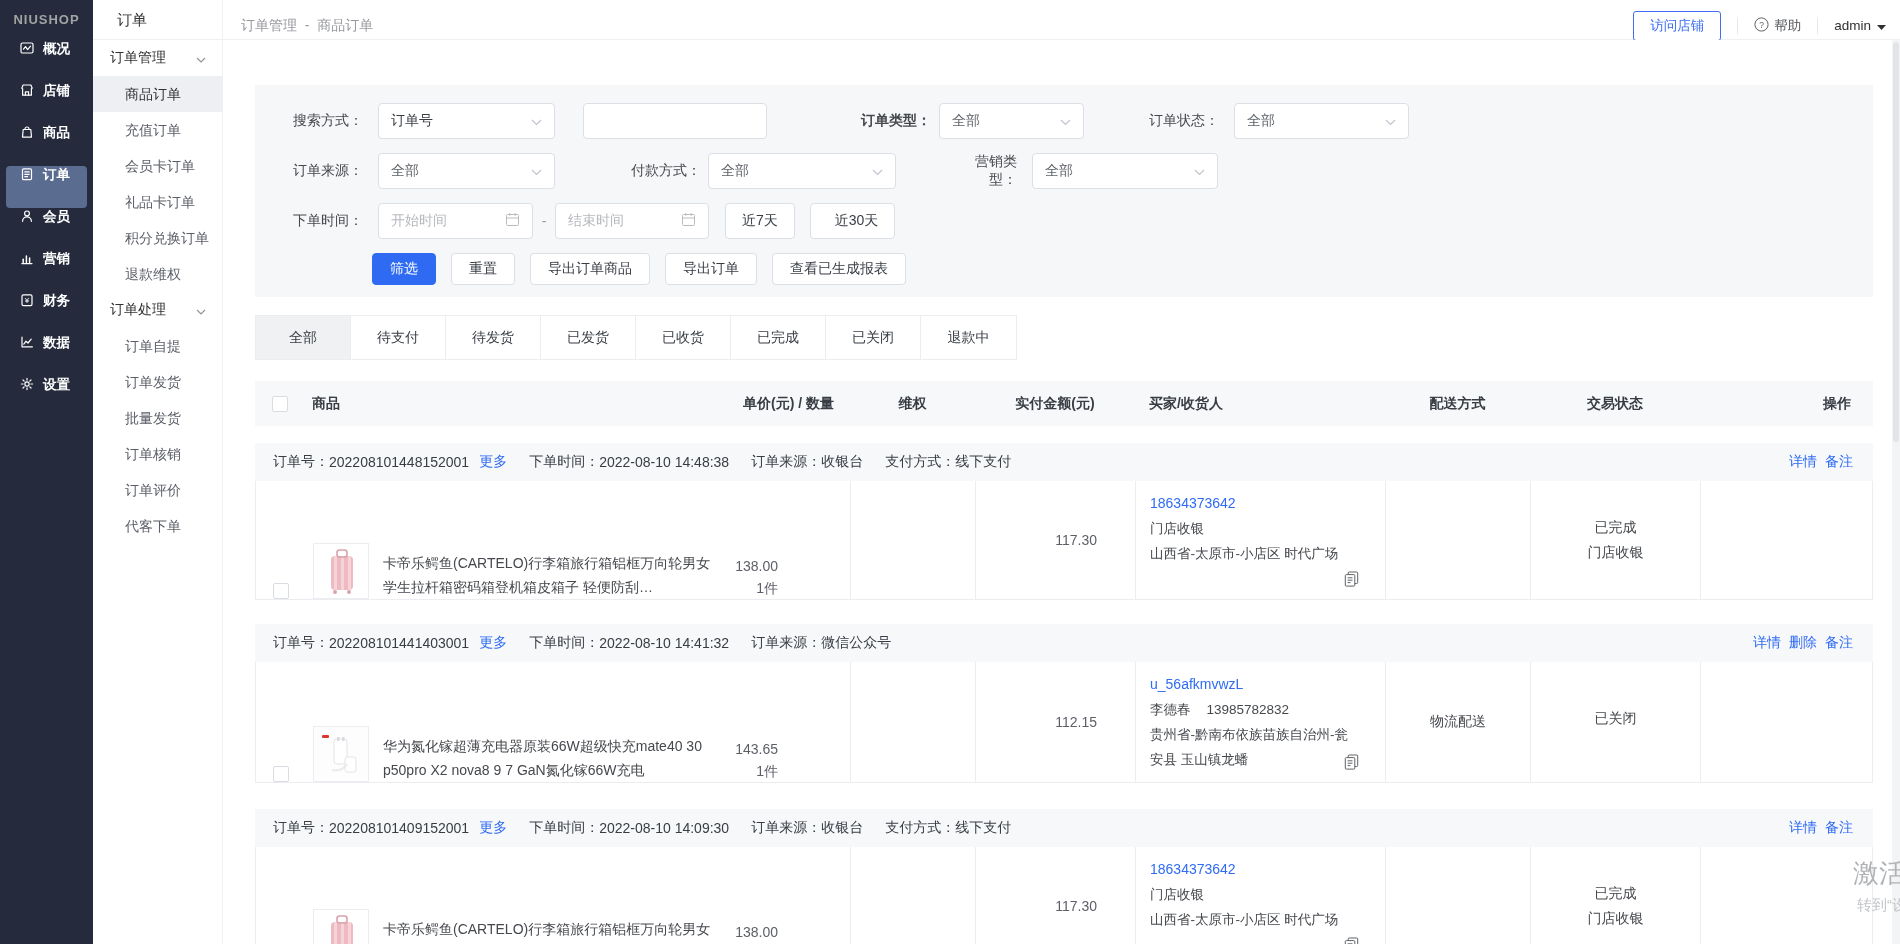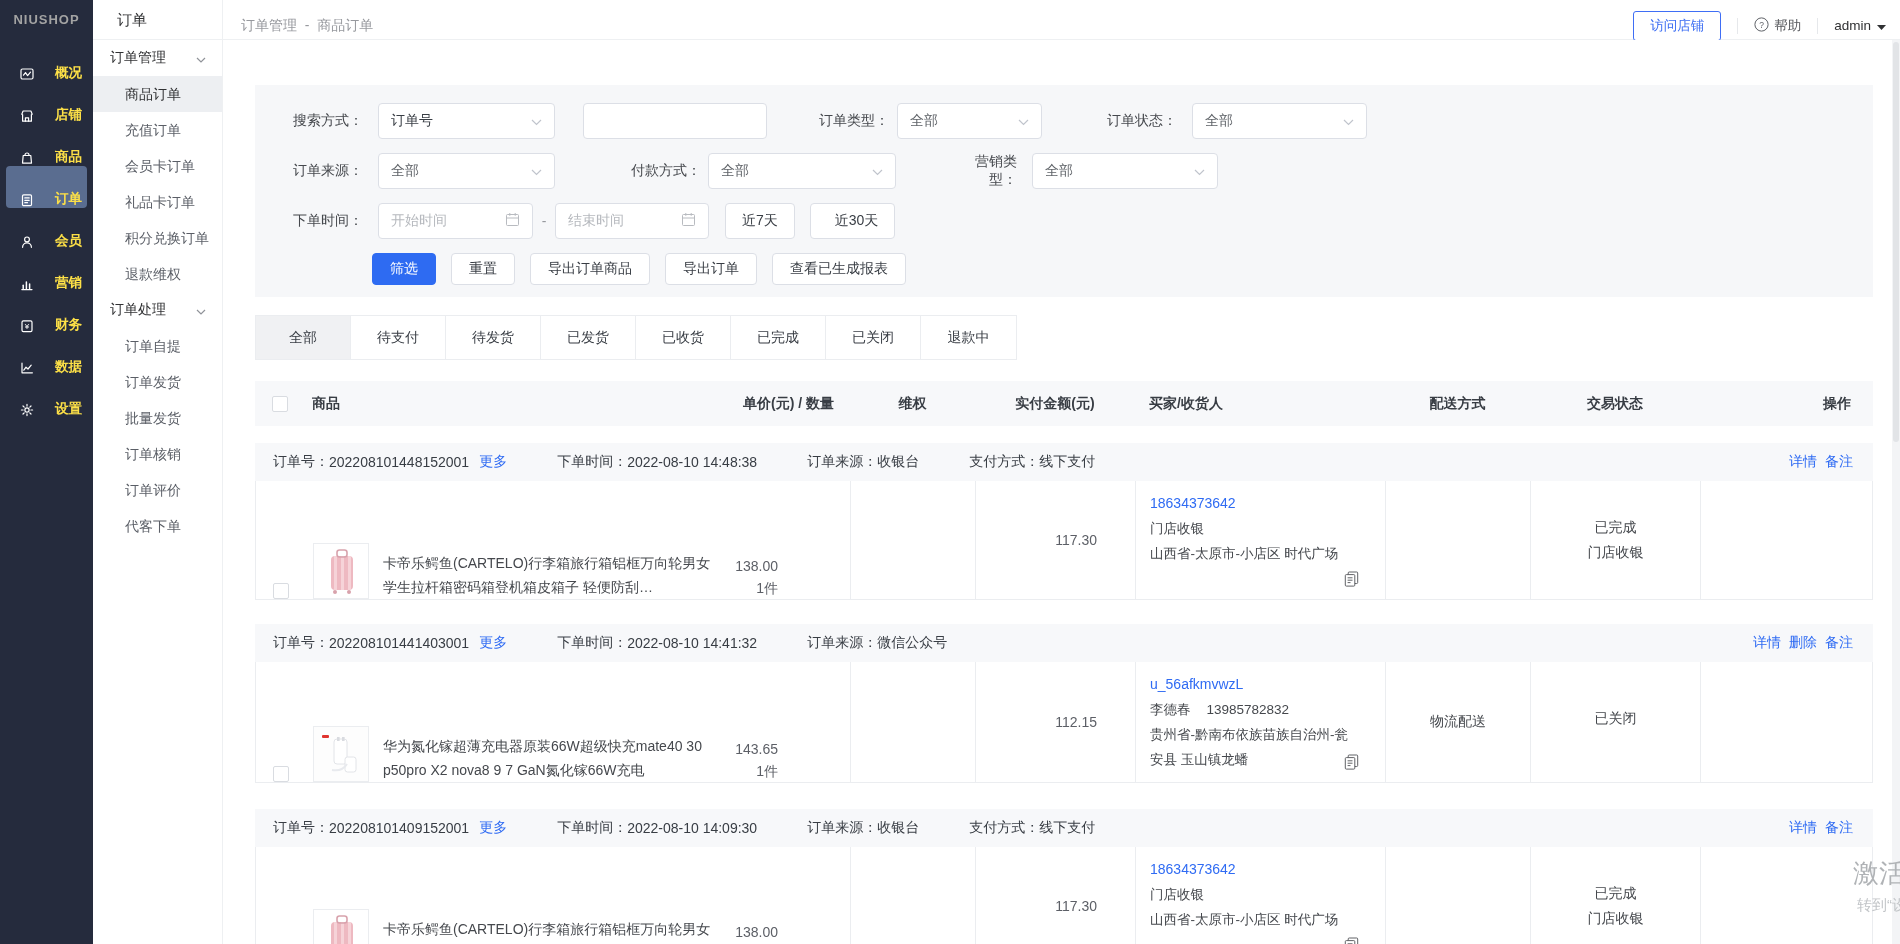--- a/index.html
+++ b/index.html
@@ -4,22 +4,22 @@
 <style>
   * { margin:0; padding:0; box-sizing:border-box; }
   html,body { width:1900px; height:944px; overflow:hidden; background:#fff;
     font-family:"Liberation Sans","DejaVu Sans",sans-serif; font-size:14px; color:#383d44; }
   .app { display:flex; width:1900px; height:944px; }
 
   
   .pnav { width:93px; height:100%; background:#252b3d; flex:none; }
   .brand { height:40px; line-height:40px; text-align:center; color:#a3a3a3; font-weight:bold;
     font-size:13px; letter-spacing:1px; }
-  .pnav-item { height:42px; display:flex; align-items:flex-end; margin:0 6px; padding-left:13px;
-    border-radius:4px; color:#fde047; cursor:pointer;gap:12px; }
+  .pnav-item { height:42px; display:flex; align-items:flex-start; margin:0 6px; padding-left:13px;
+    border-radius:4px; color:#ffffff; cursor:pointer; }
   .pnav-item:first-of-type { margin-top:4px; }
   .pnav-item.active { background:#5a6d90; }
   .pnav-item .nicon { width:16px; height:16px; margin-right:8px; display:inline-flex; }
   .pnav-item .nlabel { font-size:13.5px; font-weight:bold; }
 
   
   .smenu { width:130px; height:100%; background:#fff; flex:none; border-right:1px solid #eef0f2; }
   .smenu-title { height:40px; line-height:40px; padding-left:24px; font-size:15px; color:#303133;
     border-bottom:1px solid #eef0f2; }
   .mgroup { height:36px; display:flex; align-items:center; justify-content:space-between;
@@ -85,21 +85,21 @@
   .h-left { padding-left:14px; }
   .h-right { text-align:right; padding-right:22px; }
 
   .cb { width:16px; height:16px; border:1px solid #d9dce1; border-radius:2px; background:#fff;
     display:inline-block; flex:none; cursor:pointer; }
 
   
   .order { }
   .order-strip { height:38px; background:#f7f8fa; display:flex; align-items:center;
     padding:0 20px 0 18px; }
-  .strip-left { display:flex; align-items:center; gap:50px; }
+  .strip-left { display:flex; align-items:center; gap:22px; }
   .seg { display:flex; align-items:center; white-space:nowrap; }
   .slabel { color:#383d44; }
   .sval { color:#383d44; }
   .link { color:#2f6bf3; text-decoration:none; cursor:pointer; }
   .more { margin-left:10px; }
   .strip-actions { margin-left:auto; display:flex; gap:8px; }
   .order-row { background:#fff; border:1px solid #ebedf0; border-top:none; min-height:119px; }
   .cell { border-right:1px solid #ebedf0; position:relative; }
   .cell:last-child { border-right:none; }
   .c-product { display:flex; align-items:flex-end; }
@@ -285,21 +285,21 @@
       <div class="filterbox">
         <div class="frow">
           <span class="flabel">搜索方式：</span>
           <div class="fselect dark" style="width:177px; margin-left:15px;">
             <span class="selval">订单号</span>
             <span><svg width="11" height="7" viewBox="0 0 11 7" fill="none">
                   <polyline points="1,1 5.5,5.5 10,1" stroke="#c0c4cc" stroke-width="1.2"></polyline>
                 </svg></span>
           </div>
           <input class="finput" style="margin-left: 28px;">
-          <span class="flabel" style="width:78px; margin-left:44px;">订单类型：</span>
+          <span class="flabel" style="width:78px; margin-left:86px;font-weight:bold;">订单类型：</span>
           <div class="fselect" style="width:145px; margin-left:8px;">
             <span class="selval">全部</span>
             <span><svg width="11" height="7" viewBox="0 0 11 7" fill="none">
                   <polyline points="1,1 5.5,5.5 10,1" stroke="#c0c4cc" stroke-width="1.2"></polyline>
                 </svg></span>
           </div>
           <span class="flabel" style="width:70px; margin-left:65px;">订单状态：</span>
           <div class="fselect" style="width:175px; margin-left:15px;">
             <span class="selval">全部</span>
             <span><svg width="11" height="7" viewBox="0 0 11 7" fill="none">

